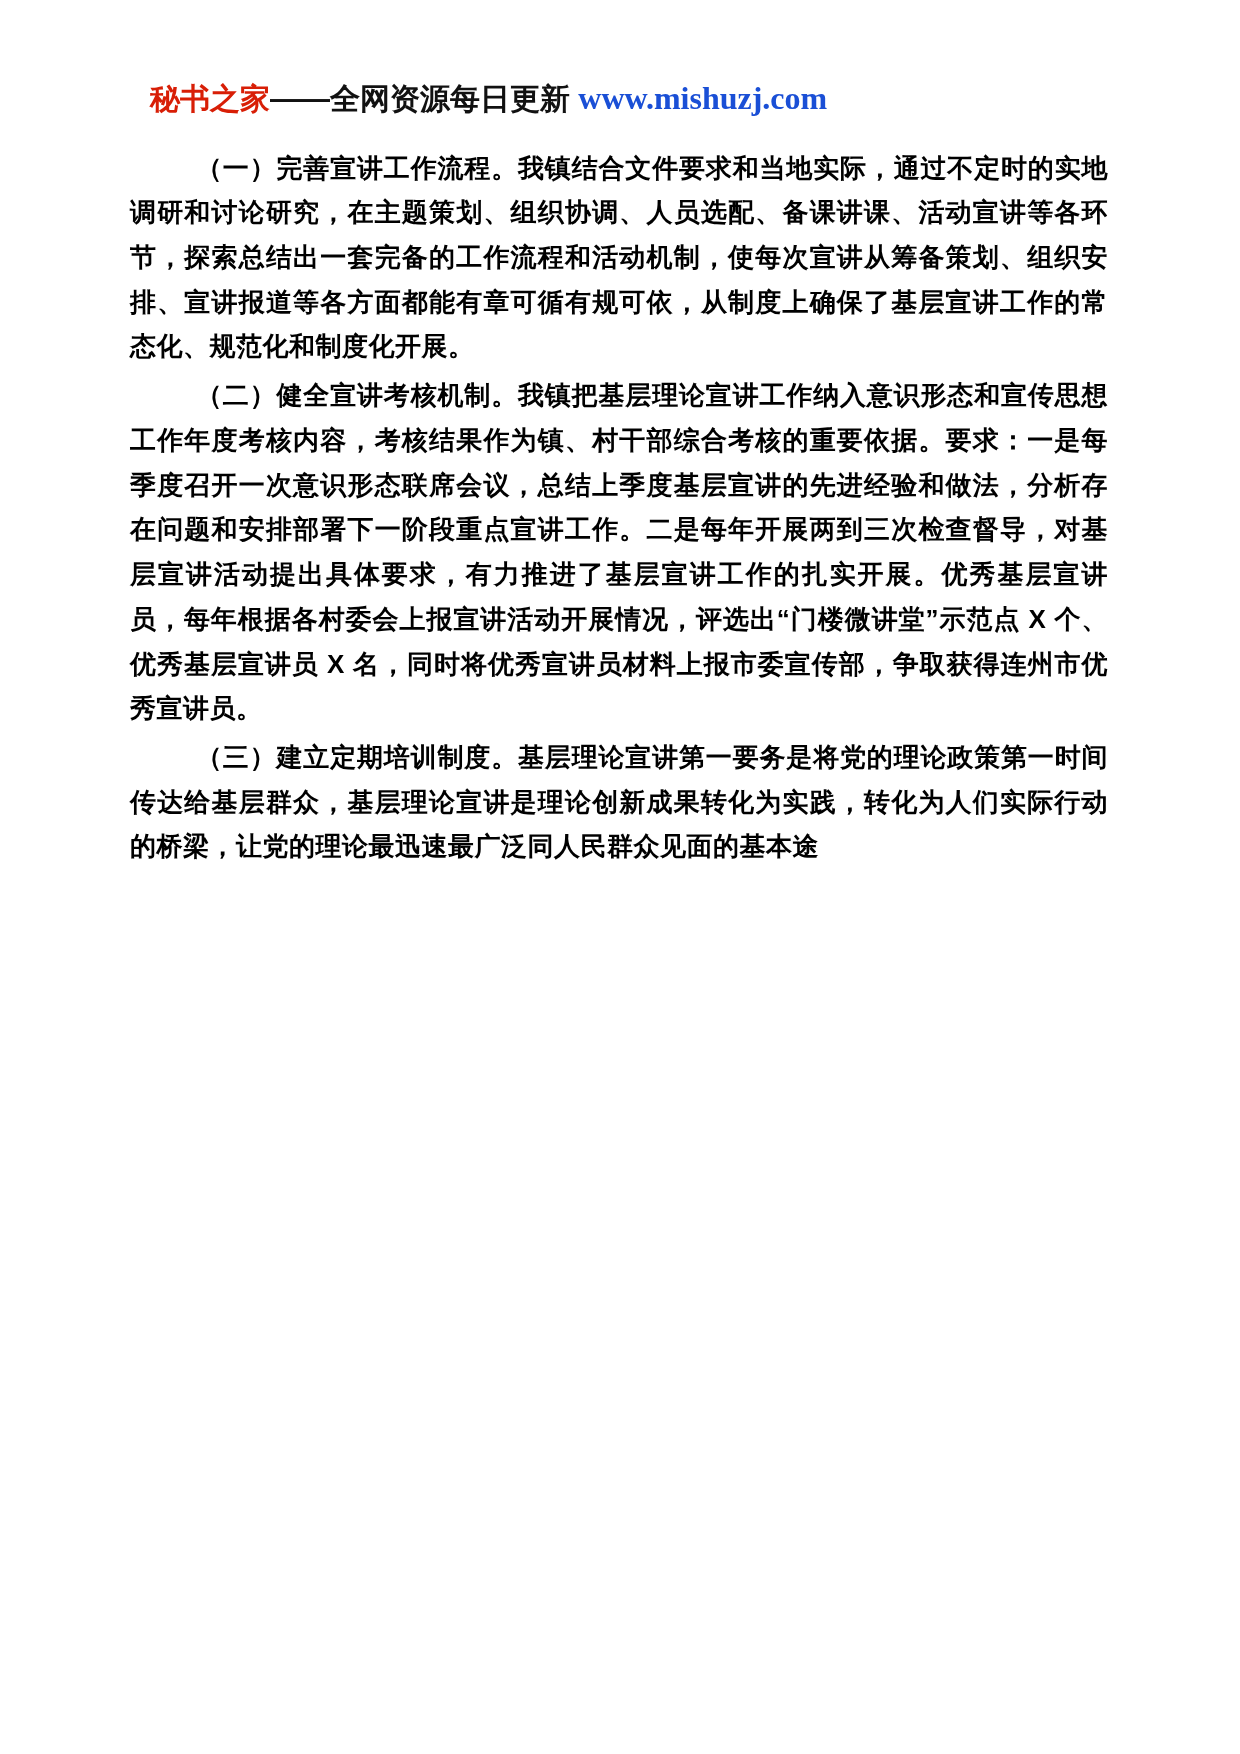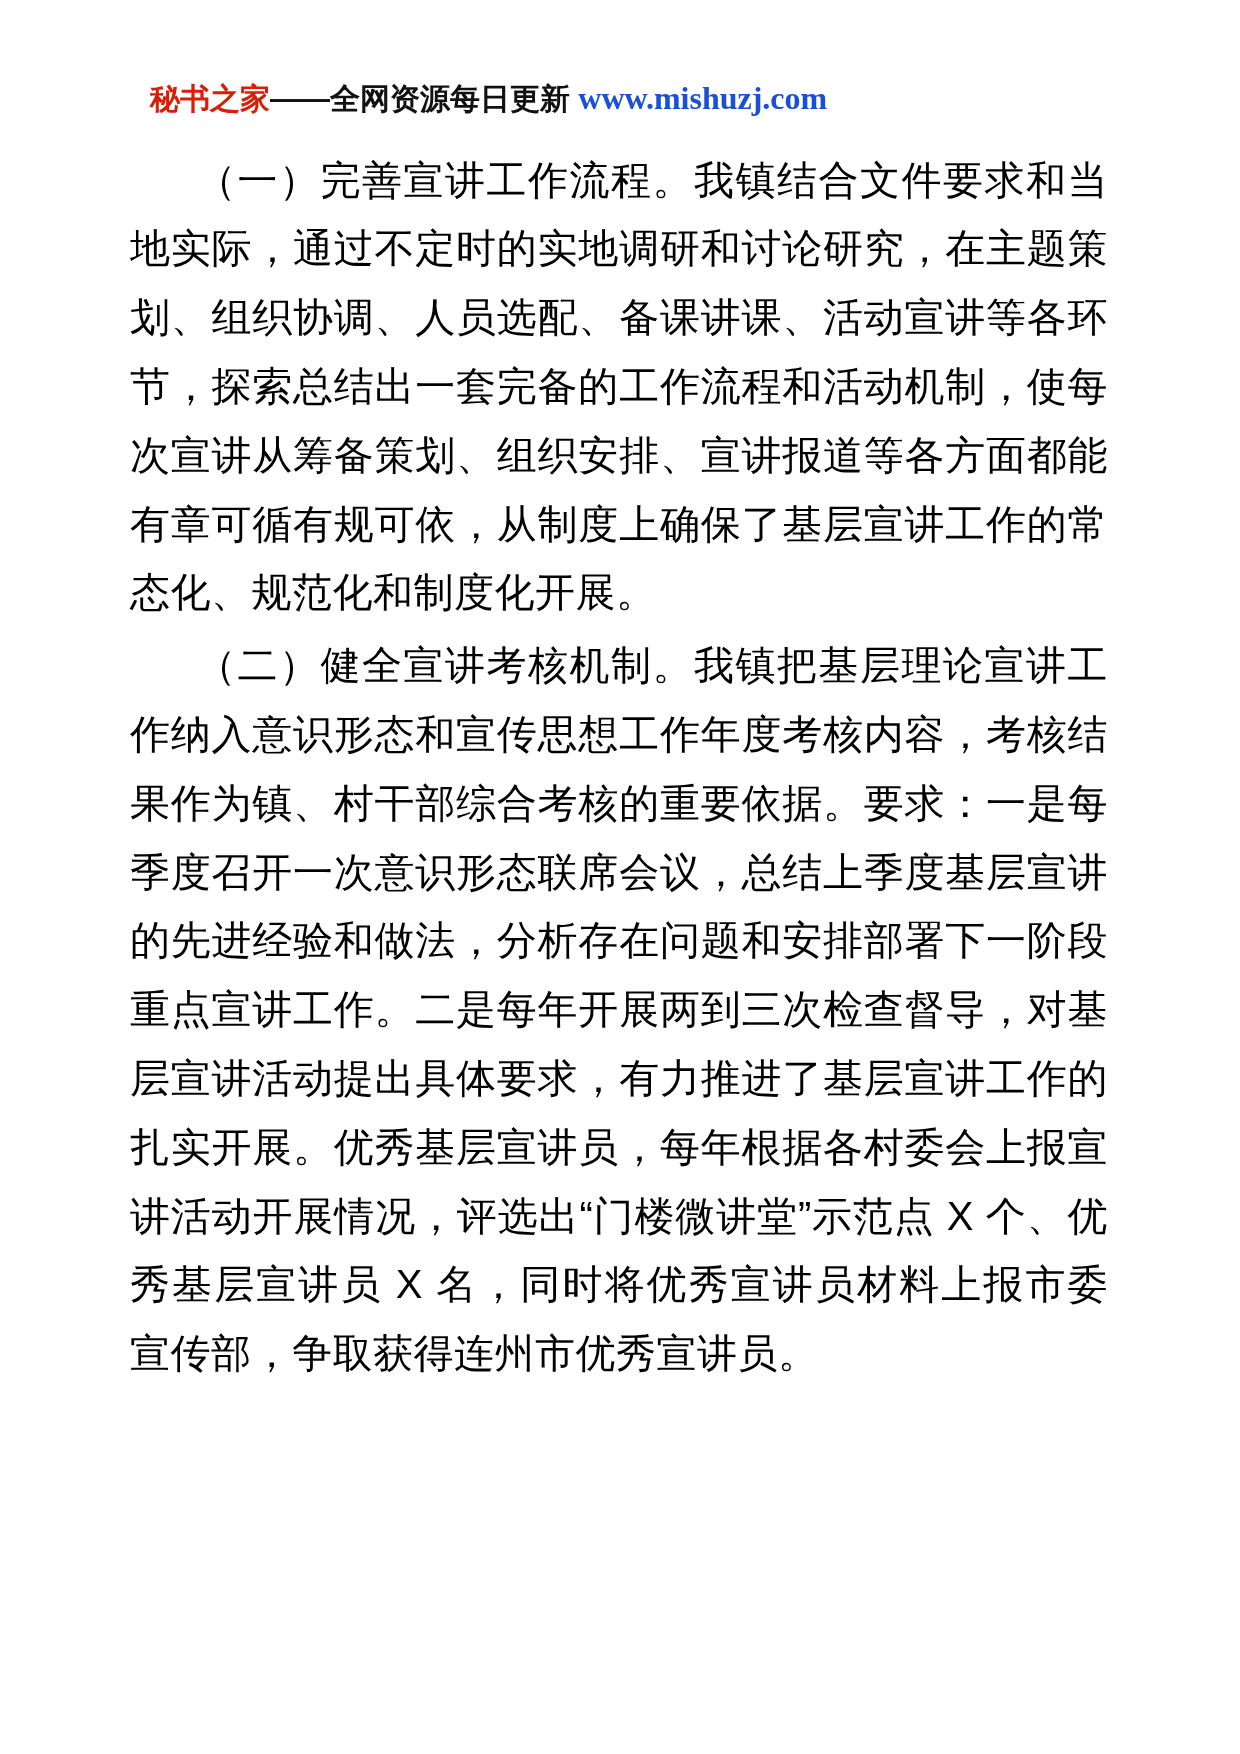--- a/index.html
+++ b/index.html
@@ -39,35 +39,36 @@
     color: #111111;
     font-weight: 700;
   }
   .header-url {
     color: #1a4fd6;
     font-weight: 700;
     font-family: "Liberation Serif", serif;
     font-size: 32px;
   }
   .para {
-    font-size: 40px;
+    font-size: 26px;
     line-height: 1.72;
     text-align: justify;
     text-justify: inter-ideograph;
     margin: 0 12px 4px 0;
     text-indent: 66px;
     letter-spacing: 0.5px;
-    font-weight: 400;
+    font-weight: 700;
   }
 </style>
 </head>
 <body>
 
 <div class="page">
 
   <div class="header-line">
     <span class="header-brand">秘书之家</span><span class="header-dash">——</span><span class="header-text">全网资源每日更新</span> <span class="header-url">www.mishuzj.com</span>
   </div>
 
   <p class="para">（一）完善宣讲工作流程。我镇结合文件要求和当地实际，通过不定时的实地调研和讨论研究，在主题策划、组织协调、人员选配、备课讲课、活动宣讲等各环节，探索总结出一套完备的工作流程和活动机制，使每次宣讲从筹备策划、组织安排、宣讲报道等各方面都能有章可循有规可依，从制度上确保了基层宣讲工作的常态化、规范化和制度化开展。</p>
   <p class="para">（二）健全宣讲考核机制。我镇把基层理论宣讲工作纳入意识形态和宣传思想工作年度考核内容，考核结果作为镇、村干部综合考核的重要依据。要求：一是每季度召开一次意识形态联席会议，总结上季度基层宣讲的先进经验和做法，分析存在问题和安排部署下一阶段重点宣讲工作。二是每年开展两到三次检查督导，对基层宣讲活动提出具体要求，有力推进了基层宣讲工作的扎实开展。优秀基层宣讲员，每年根据各村委会上报宣讲活动开展情况，评选出“门楼微讲堂”示范点 X 个、优秀基层宣讲员 X 名，同时将优秀宣讲员材料上报市委宣传部，争取获得连州市优秀宣讲员。</p>
+  <p class="para">（三）建立定期培训制度。基层理论宣讲第一要务是将党的理论政策第一时间传达给基层群众，基层理论宣讲是理论创新成果转化为实践，转化为人们实际行动的桥梁，让党的理论最迅速最广泛同人民群众见面的基本途</p>
 
 </div>
 
 </body></html>

